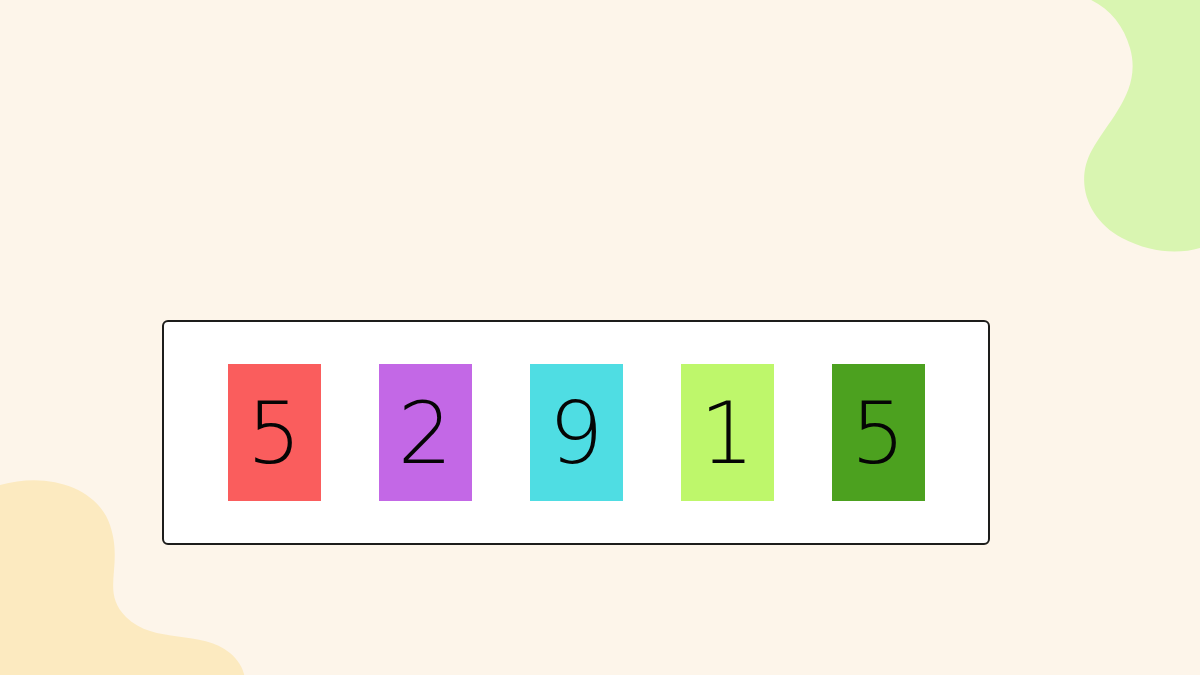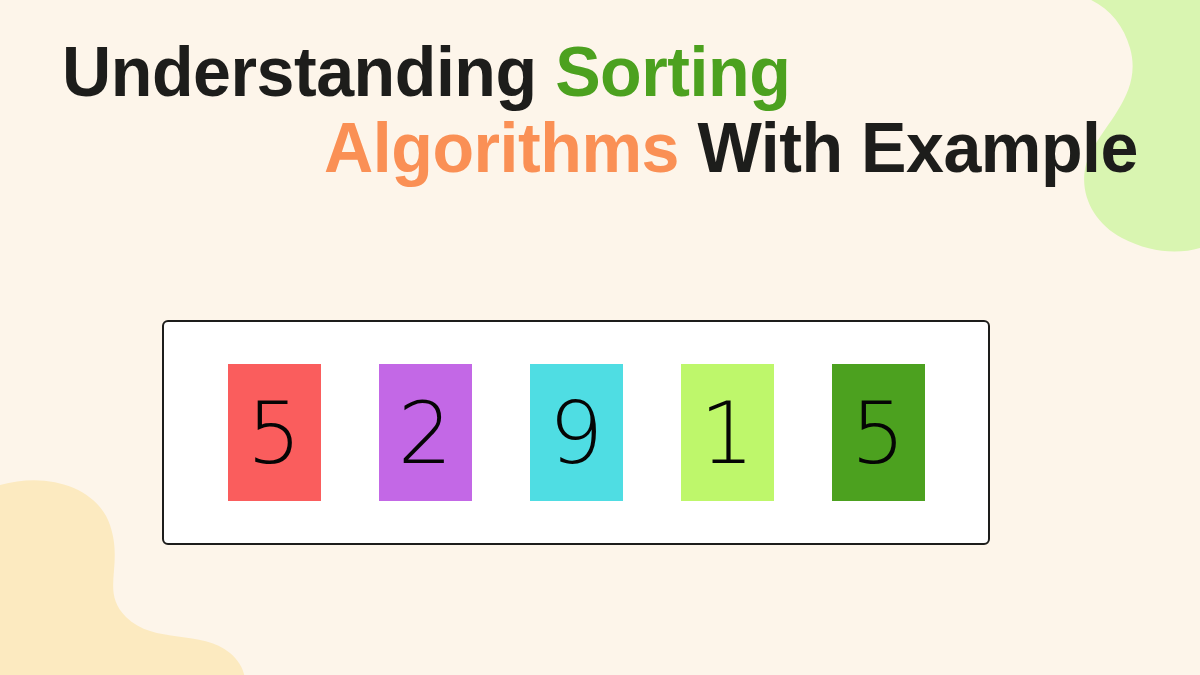--- a/index.html
+++ b/index.html
@@ -115,28 +115,20 @@
              C104,192 118,230 152,248 C196,271 240,262 260,240
              L260,0 Z" fill="#d9f5b1"></path>
   </svg>
 
   <svg class="blob" id="blob-cream" viewBox="0 0 330 330" preserveAspectRatio="none" aria-hidden="true">
     <path id="blob-cream-path" d="M70,100 C120,86 168,104 180,140 C194,182 170,206 196,232
              C224,260 272,244 300,268 C322,287 318,310 300,330
              L0,330 L0,118 C22,100 46,107 70,100 Z" fill="#fceac0"></path>
   </svg>
 
-  <div id="title-block">
-    <div class="title-line" id="title-line-1">
-      <span class="t-dark" style="color: rgb(29, 29, 27);">Understanding </span><span class="t-green" style="color: rgb(76, 161, 31);">Sorting</span>
-    </div>
-    <div class="title-line" id="title-line-2">
-      <span class="t-orange" style="color: rgb(250, 144, 85);">Algorithms </span><span class="t-dark" style="color: rgb(29, 29, 27);">With Example</span>
-    </div>
-  </div>
 
   <div id="array-panel" style="background: rgb(255, 255, 255); border-color: rgb(29, 29, 27);">
     <div class="array-card" style="background: rgb(250, 93, 93);">
       <span class="array-value">5</span>
     </div>
     <div class="array-card" style="background: rgb(195, 104, 230);">
       <span class="array-value">2</span>
     </div>
     <div class="array-card" style="background: rgb(79, 221, 227);">
       <span class="array-value">9</span>

